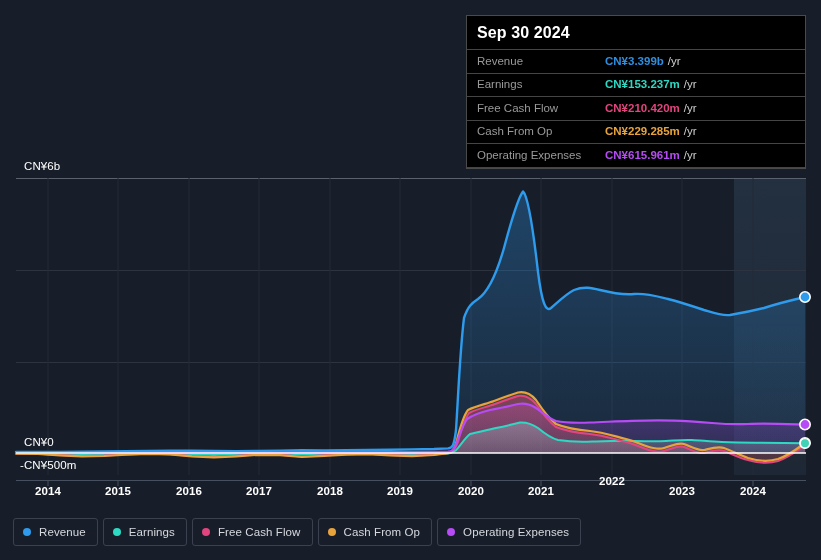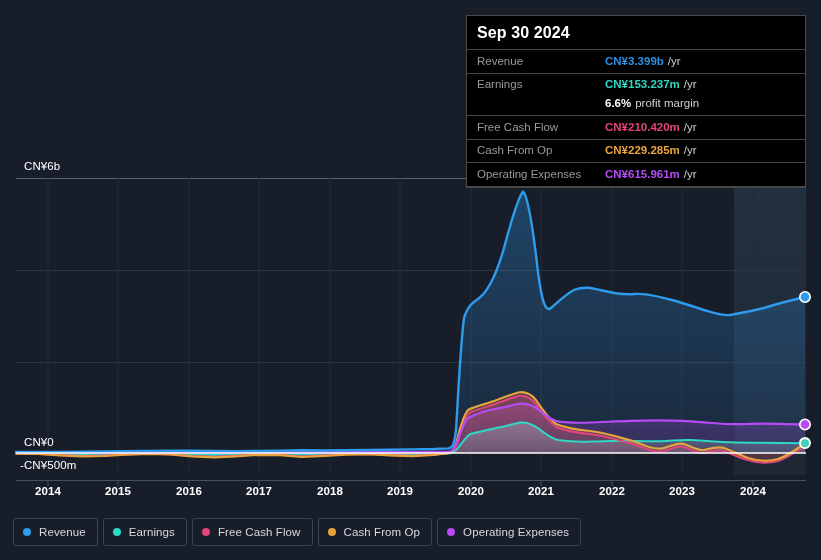--- a/index.html
+++ b/index.html
@@ -332,45 +332,40 @@
   <div class="y-axis-label" style="left:20px; top:459px;text-align:center;">-CN¥500m</div>
 
   <div class="x-axis-label" style="left:48px;  top:485px;">2014</div>
   <div class="x-axis-label" style="left:118px; top:485px;">2015</div>
   <div class="x-axis-label" style="left:189px; top:485px;">2016</div>
   <div class="x-axis-label" style="left:259px; top:485px;">2017</div>
   <div class="x-axis-label" style="left:330px; top:485px;">2018</div>
   <div class="x-axis-label" style="left:400px; top:485px;">2019</div>
   <div class="x-axis-label" style="left:471px; top:485px;">2020</div>
   <div class="x-axis-label" style="left:541px; top:485px;">2021</div>
-  <div class="x-axis-label" style="left:612px; top:485px;">2022</div>
+  <div class="x-axis-label" style="left:612px; top:475px;">2022</div>
   <div class="x-axis-label" style="left:682px; top:485px;">2023</div>
   <div class="x-axis-label" style="left:753px; top:485px;">2024</div>
 </div>
 
 <div id="tooltip">
   <div class="tt-title">Sep 30 2024</div>
 
   <div class="tt-row">
     <span class="tt-label">Revenue</span>
     <span class="tt-value" style="color:#2e8fe0">CN¥3.399b</span>
     <span class="tt-suffix">/yr</span>
   </div>
 
   <div class="tt-row">
     <span class="tt-label">Earnings</span>
     <span class="tt-value" style="color:#2ed9c3">CN¥153.237m</span>
     <span class="tt-suffix">/yr</span>
   </div>
 
-  <div class="tt-row no-line">
-    <span class="tt-margin-pad"></span>
-    <span class="tt-value" style="color:#ffffff">6.6%</span>
-    <span class="tt-suffix">profit margin</span>
-  </div>
 
   <div class="tt-row">
     <span class="tt-label">Free Cash Flow</span>
     <span class="tt-value" style="color:#e2457e">CN¥210.420m</span>
     <span class="tt-suffix">/yr</span>
   </div>
 
   <div class="tt-row">
     <span class="tt-label">Cash From Op</span>
     <span class="tt-value" style="color:#e8a33d">CN¥229.285m</span>

